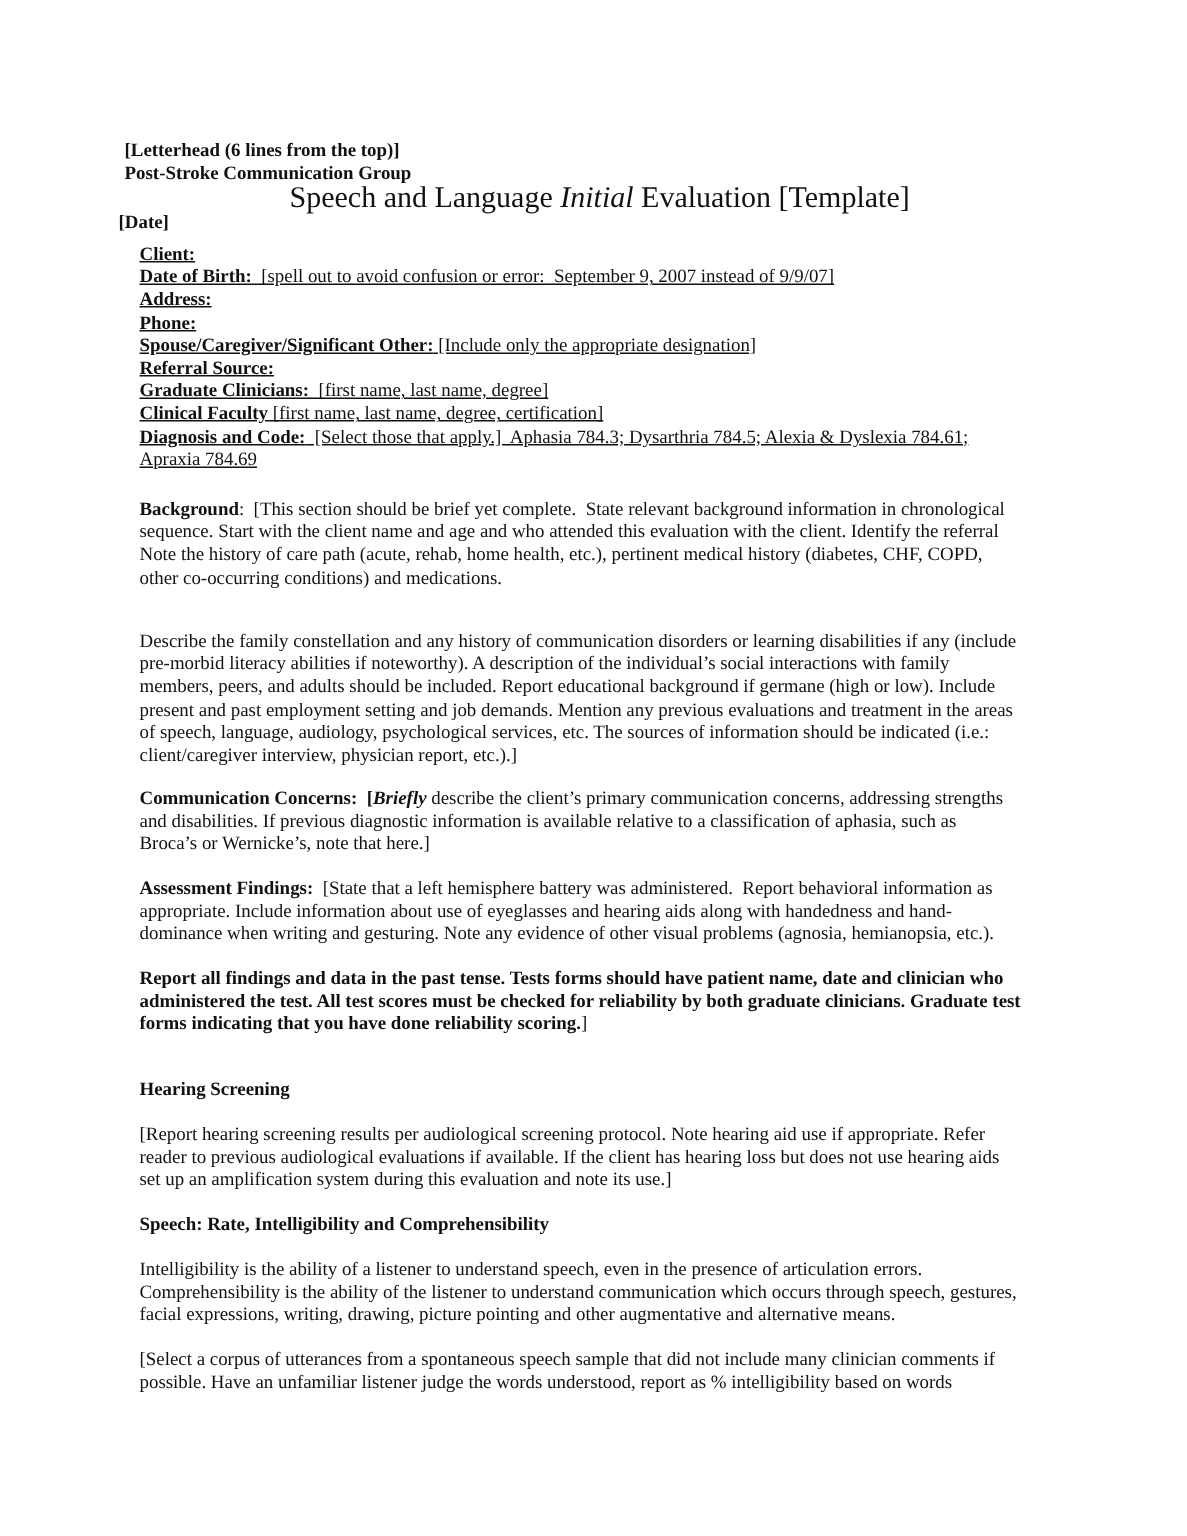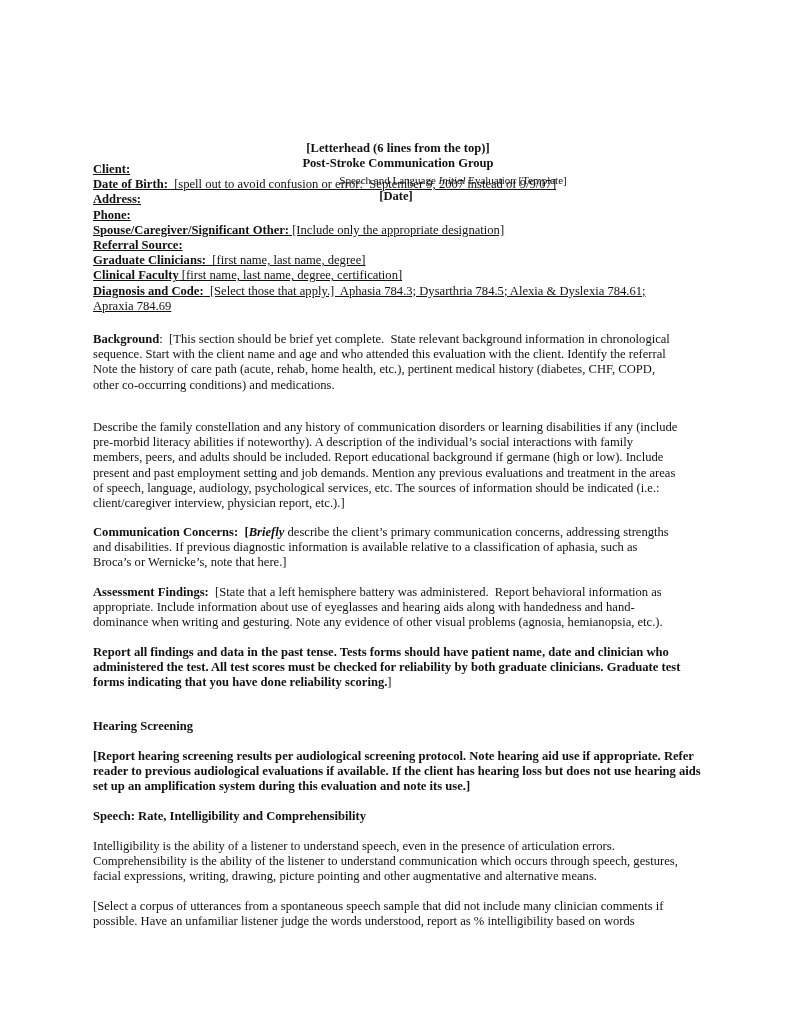--- a/index.html
+++ b/index.html
@@ -4,25 +4,25 @@
 <style>
   html, body { margin: 0; padding: 0; background: #ffffff; }
   body {
     width: 791px; height: 1024px; overflow: hidden; position: relative;
     font-family: "Liberation Serif", "DejaVu Serif", serif;
     color: #111111;
     font-size: 12.6px;
     line-height: 15.2px;
   }
   .page { position: absolute; left: 93px; top: 0; width: 620px; }
-  .center { text-align: center; margin-top: 48px; }
+  .center { text-align: left; }
   .hdr1 { position: absolute; top: 93px; left: 0; width: 620px; }
   .hdr1 .l1 { font-weight: bold; padding-left: 0px; margin-left: -10px; }
   .hdr1 .l2 { font-weight: bold; margin-left: -10px; font-family: Liberation Serif, serif; }
-  .hdr1 .l3 { font-size: 11px; line-height: 18px; margin-left: 100px; }
+  .hdr1 .l3 { font-size: 20px; line-height: 18px; margin-left: 100px; }
   .hdr1 .l4 { font-weight: bold; margin-left: -14px; }
   .b { font-weight: bold; }
   .i { font-style: italic; }
   .block { position: absolute; left: 0; width: 620px; }
   .fields { top: 170px; }
   .field { white-space: nowrap; }
 </style>
 </head>
 <body>
 
@@ -78,21 +78,21 @@
 
   <div class="block b" style="top:645px;">
     <div class="field">Report all findings and data in the past tense.  Tests forms should have patient name, date and clinician who</div>
     <div class="field">administered the test.  All test scores must be checked for reliability by both graduate clinicians.  Graduate test</div>
     <div class="field"><span>forms indicating that you have done reliability scoring.</span><span style="font-weight:normal">]</span></div>
   </div>
 
   <div class="block" style="top:719px;">
     <div class="field b">Hearing Screening</div>
   </div>
-  <div class="block" style="top:749px;font-weight:bold;">
+  <div class="block" style="top:749px;">
     <div class="field">[Report hearing screening results per audiological screening protocol.  Note hearing aid use if appropriate.  Refer</div>
     <div class="field">reader to previous audiological evaluations if available.  If the client has hearing loss but does not use hearing aids</div>
     <div class="field">set up an amplification system during this evaluation and note its use.]</div>
   </div>
 
   <div class="block" style="top:809px;">
     <div class="field b">Speech: Rate, Intelligibility and Comprehensibility</div>
   </div>
   <div class="block" style="top:839px;">
     <div class="field">Intelligibility is the ability of a listener to understand speech, even in the presence of articulation errors.</div>

